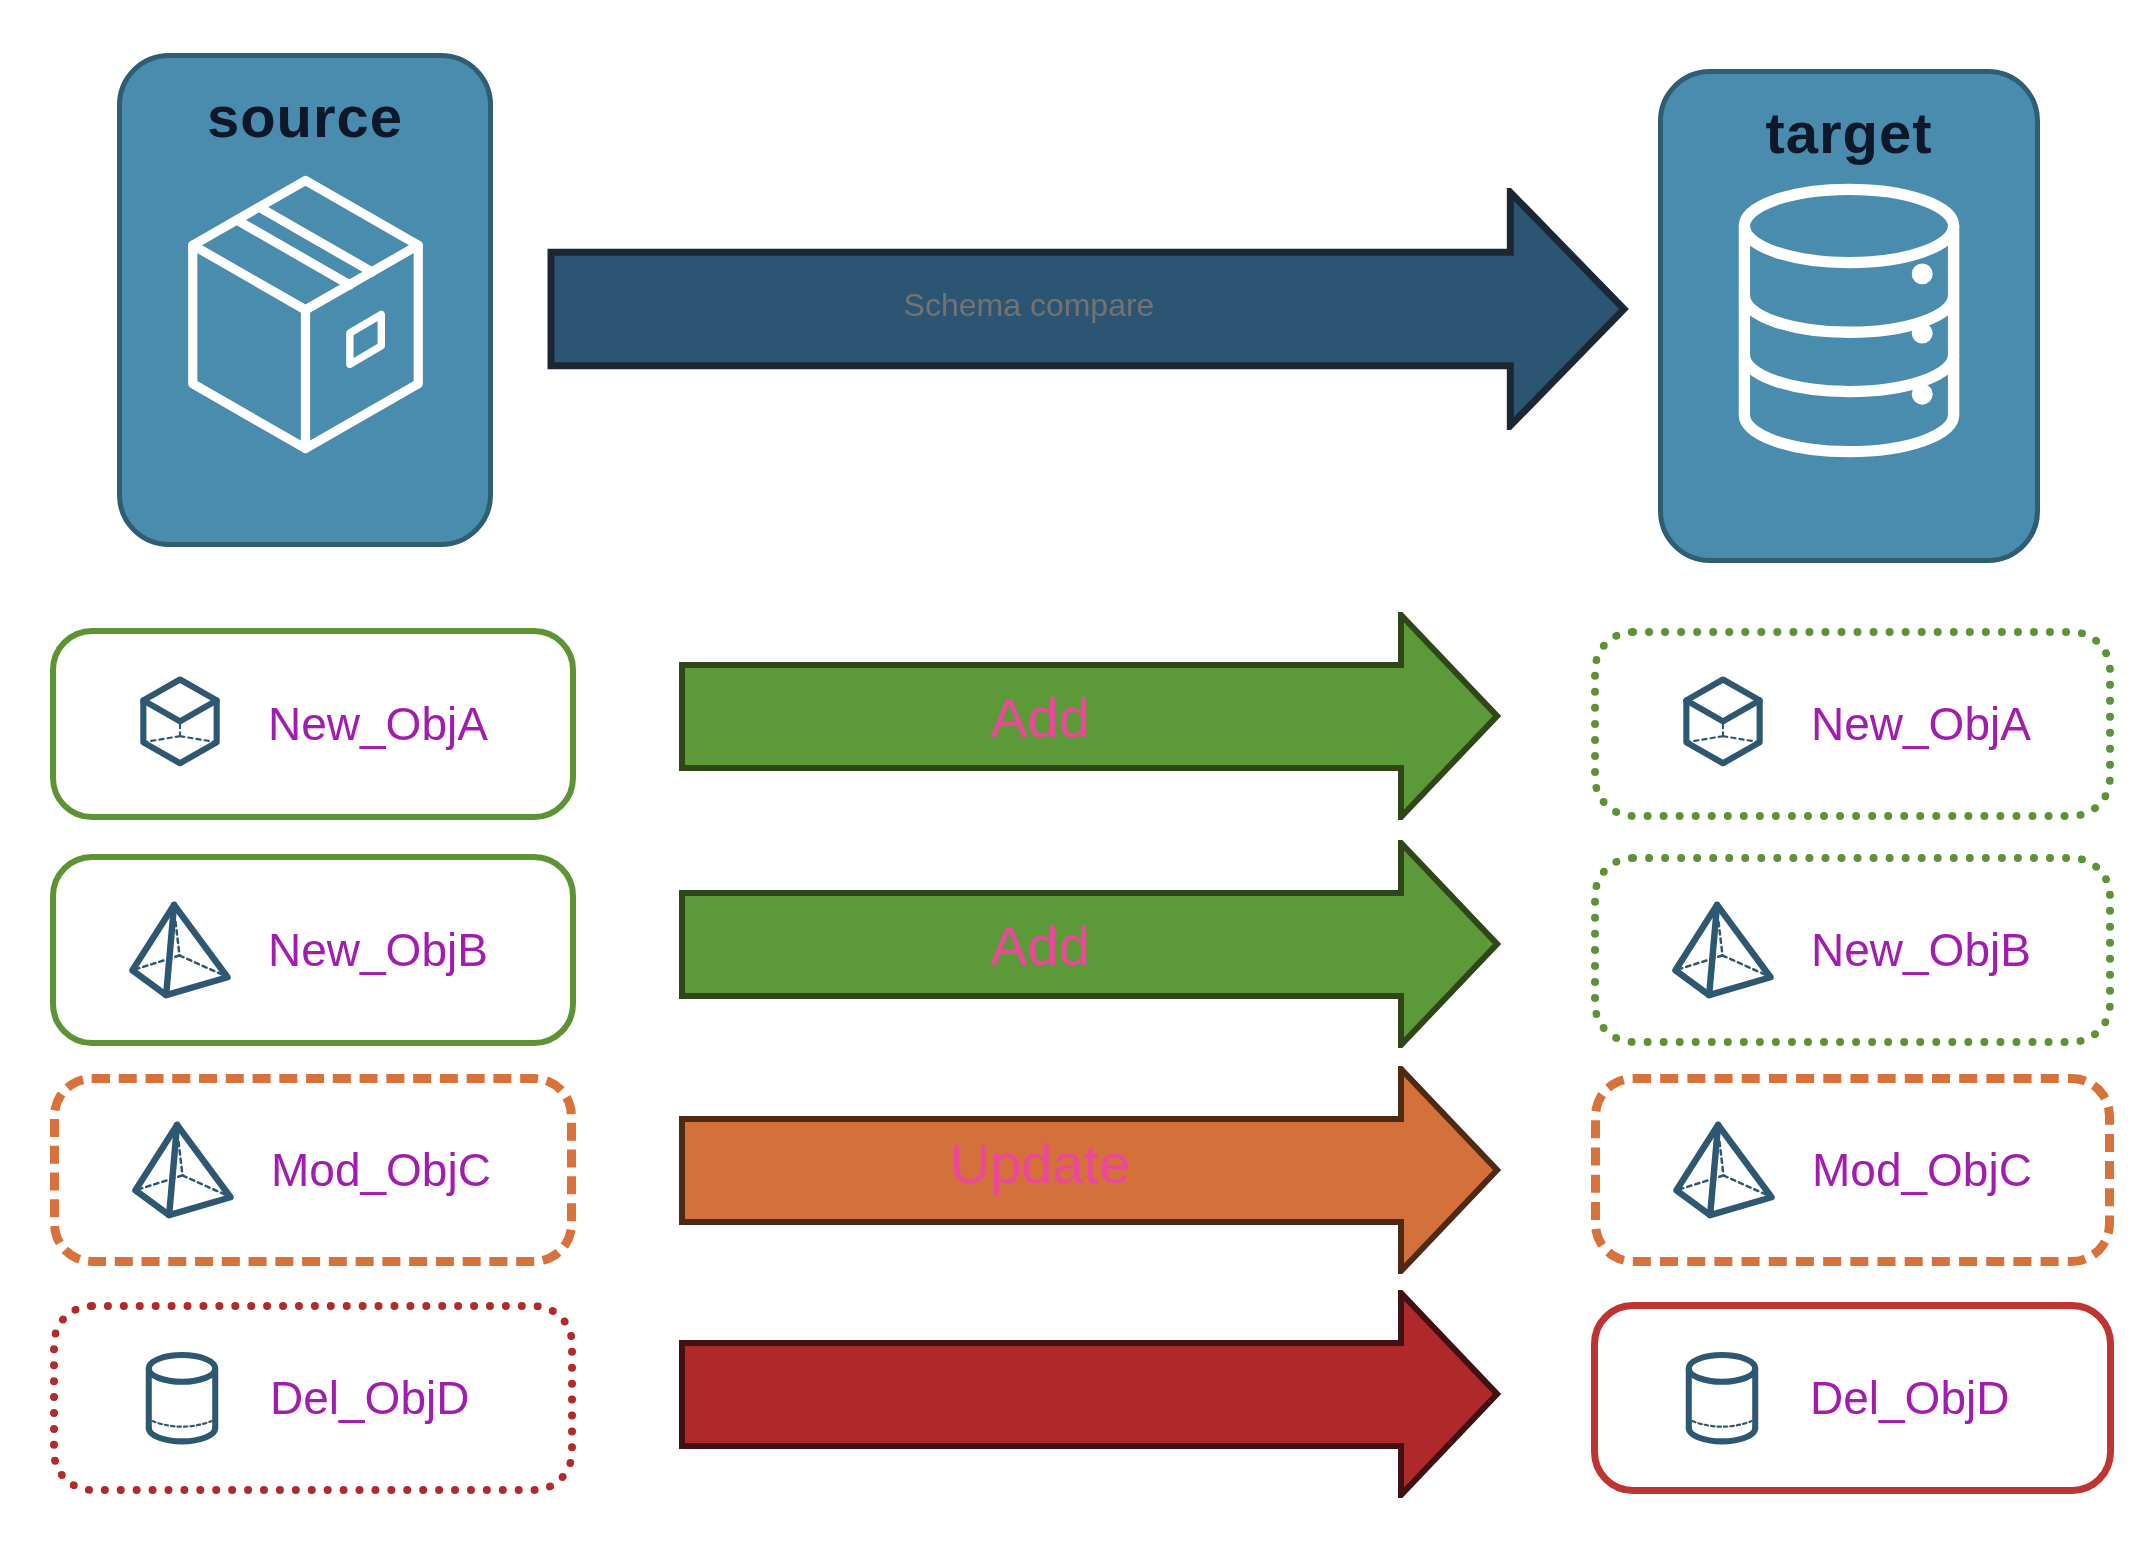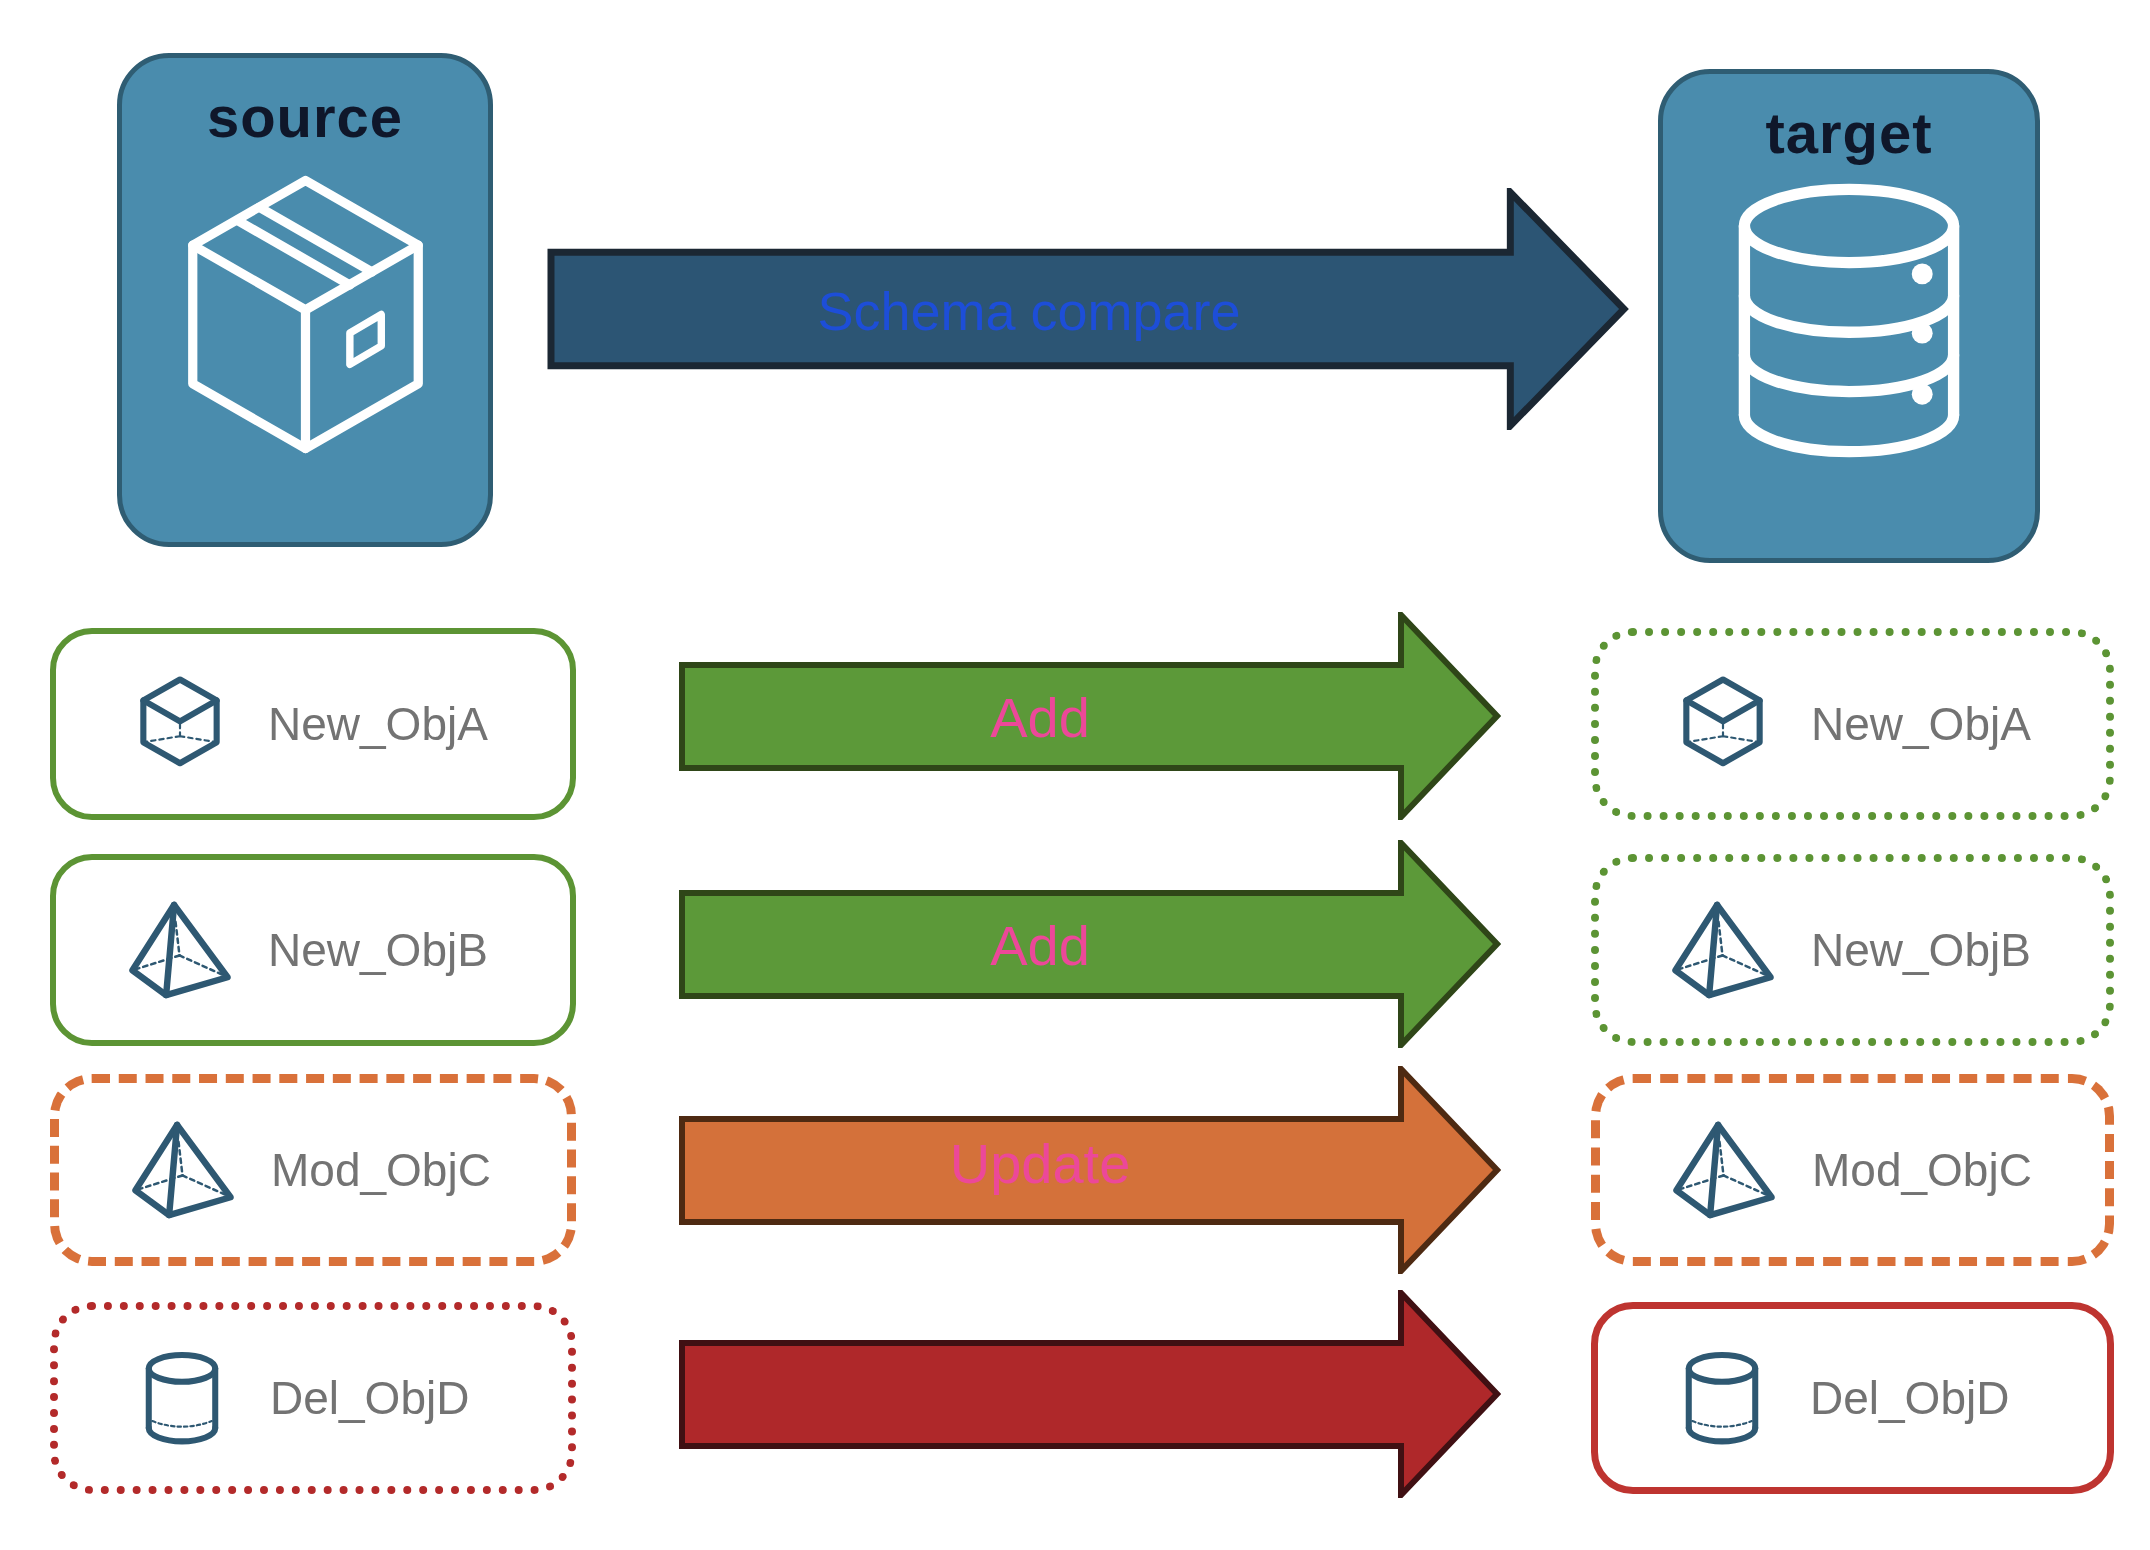--- a/index.html
+++ b/index.html
@@ -15,34 +15,34 @@
     display:flex; flex-direction:column; align-items:center;
     padding-top:30px; gap:16px;
   }
   .panel.source { left:117px; width:376px; }
   .panel.target { left:1658px; width:382px;margin-top:16px; }
   .panel-title { color:#0f172a; font-size:58px; font-weight:bold; letter-spacing:1px; line-height:1; }
 
   
   .main-arrow-svg { position:absolute; left:547px; top:188px; width:1083px; height:242px; }
   .main-arrow-label {
-    position:absolute; left:547px; top:252px; width:964px; height:117px;
+    position:absolute; left:547px; top:246px; width:964px; height:117px;
     display:flex; align-items:center; justify-content:center;
-    color:#1d4ed8; font-size:54px; line-height:1;
+    color:#737373; font-size:32px; line-height:1;
   }
 
   
   .card {
     position:absolute; height:192px; box-sizing:border-box; background:#ffffff;
     border-radius:42px; display:flex; align-items:center; padding-left:62px; gap:26px;
   }
   .card.left  { left:50px;  width:526px; }
   .card.right { left:1591px; width:523px; }
   .icon-slot { width:124px; display:flex; justify-content:center; align-items:center; }
-  .card-label { font-size:46px; color:#737373; white-space:nowrap; }
+  .card-label { font-size:46px; color:#a21caf; white-space:nowrap; }
 
   .b-green-solid   { border:6px solid  #5C9434; }
   .b-green-dotted  { border:8px dotted #5C9434; }
   .b-orange-dashed { border:9px dashed #D9713A; }
   .b-red-dotted    { border:8px dotted #B32A2A; }
   .b-red-solid     { border:7px solid  #BE3430; }
 
   
   .arrow-svg { position:absolute; left:679px; width:822px; height:208px; }
   .arrow-label {

